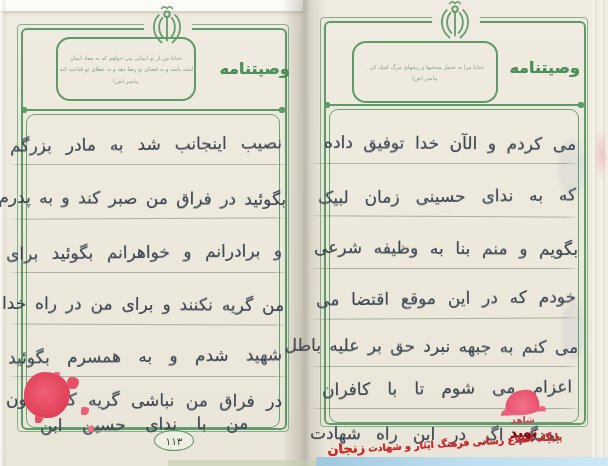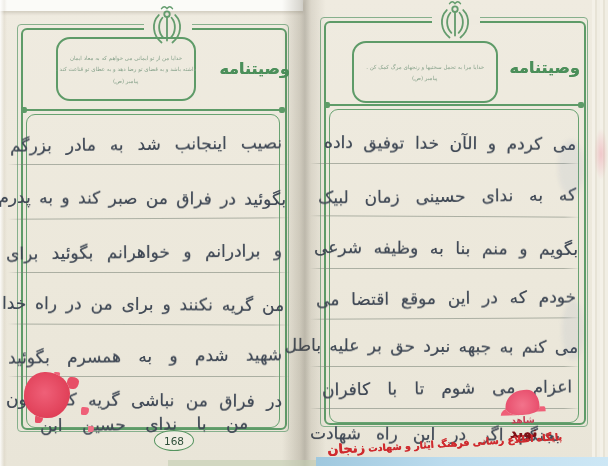--- a/index.html
+++ b/index.html
@@ -145,21 +145,21 @@
 
     <div class="abs hw tilt-a" style="left:10px;top:124px;width:272px;">نصیب اینجانب شد به مادر بزرگم</div>
     <div class="abs hw tilt-b" style="left:0px;top:178px;width:286px;">بگوئید در فراق من صبر کند و به پدرم</div>
     <div class="abs hw tilt-a" style="left:6px;top:232px;width:276px;">و برادرانم و خواهرانم بگوئید برای</div>
     <div class="abs hw tilt-b" style="left:2px;top:284px;width:282px;">من گریه نکنند و برای من در راه خدا</div>
     <div class="abs hw tilt-a" style="left:8px;top:336px;width:274px;">شهید شدم و به همسرم بگوئید</div>
     <div class="abs hw tilt-b" style="left:6px;top:380px;width:276px;">در فراق من نباشی گریه کنی چون</div>
     <div class="abs hw tilt-a" style="left:40px;top:404px;width:208px;">من با ندای حسین ابن</div>
 
     <div class="abs page-number-oval">
-      <span>168</span>
+      <span>۱۱۳</span>
     </div>
   </div>
 
   <div class="page page-right pr">
     <div class="abs frame-outer"></div>
     <div class="abs frame-inner"></div>
 
     <div class="abs emblem-mask"></div>
     <svg class="abs emblem" viewBox="0 0 40 46">
       <g fill="none" stroke="#569462" stroke-width="2" stroke-linecap="round">

